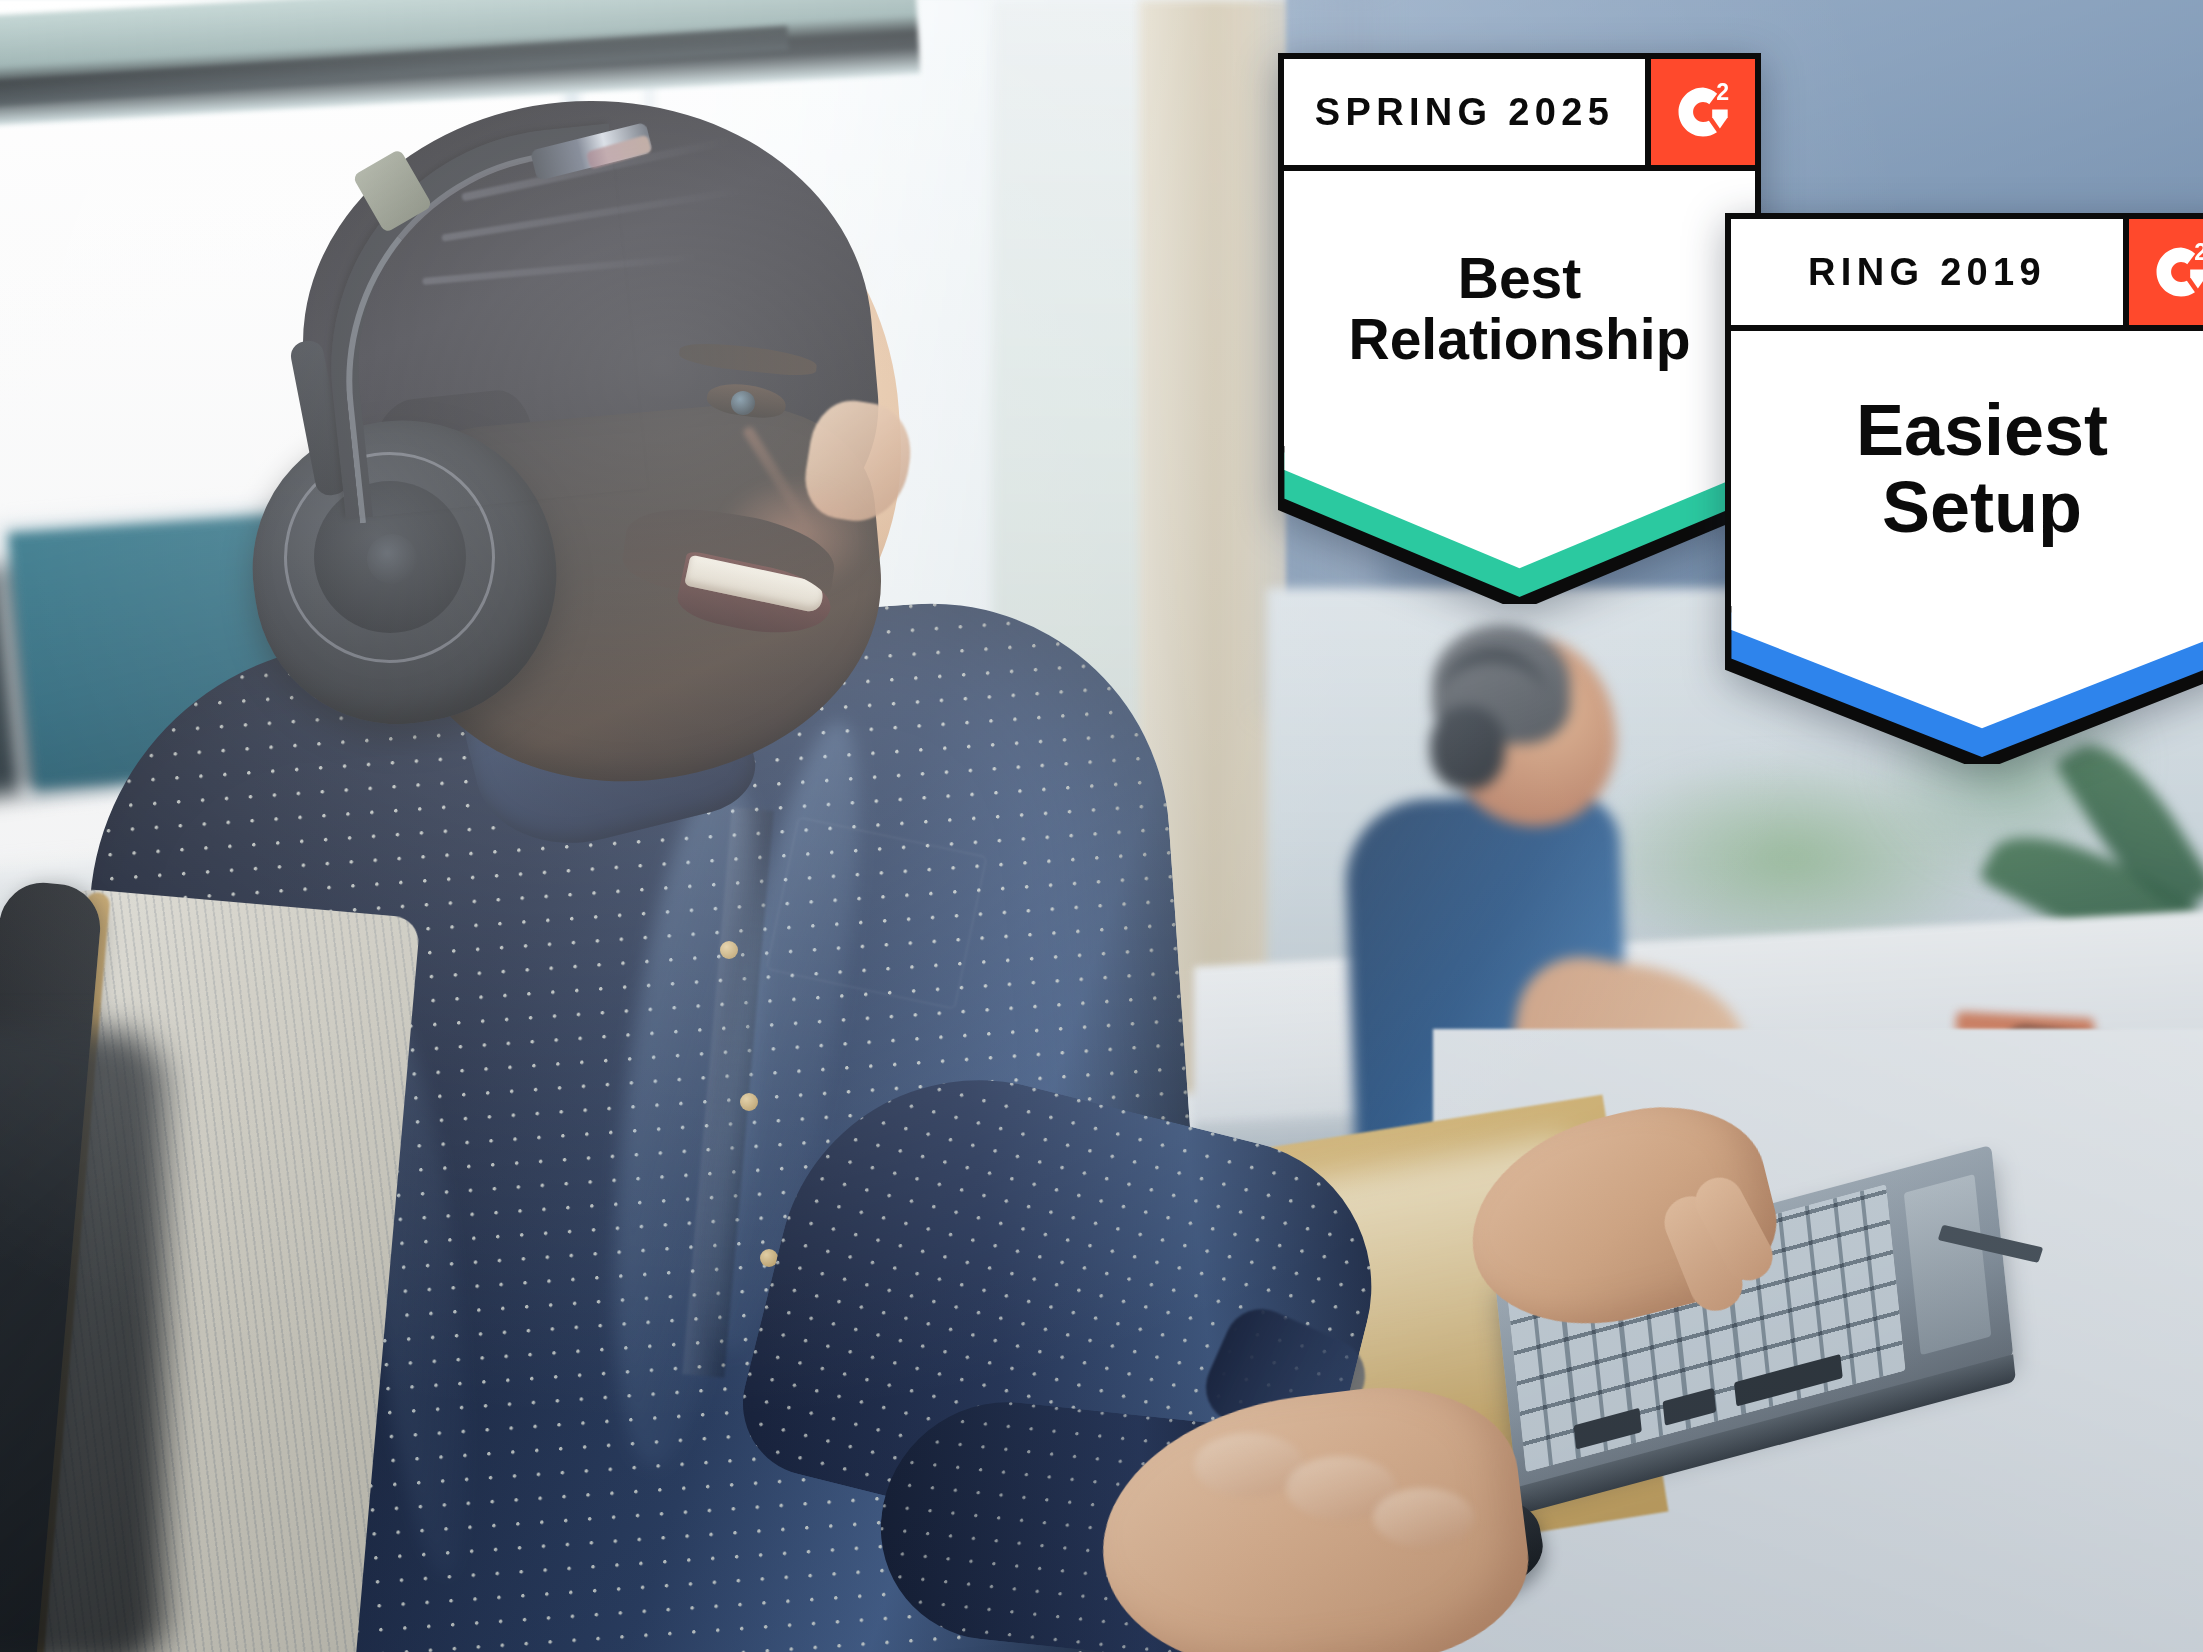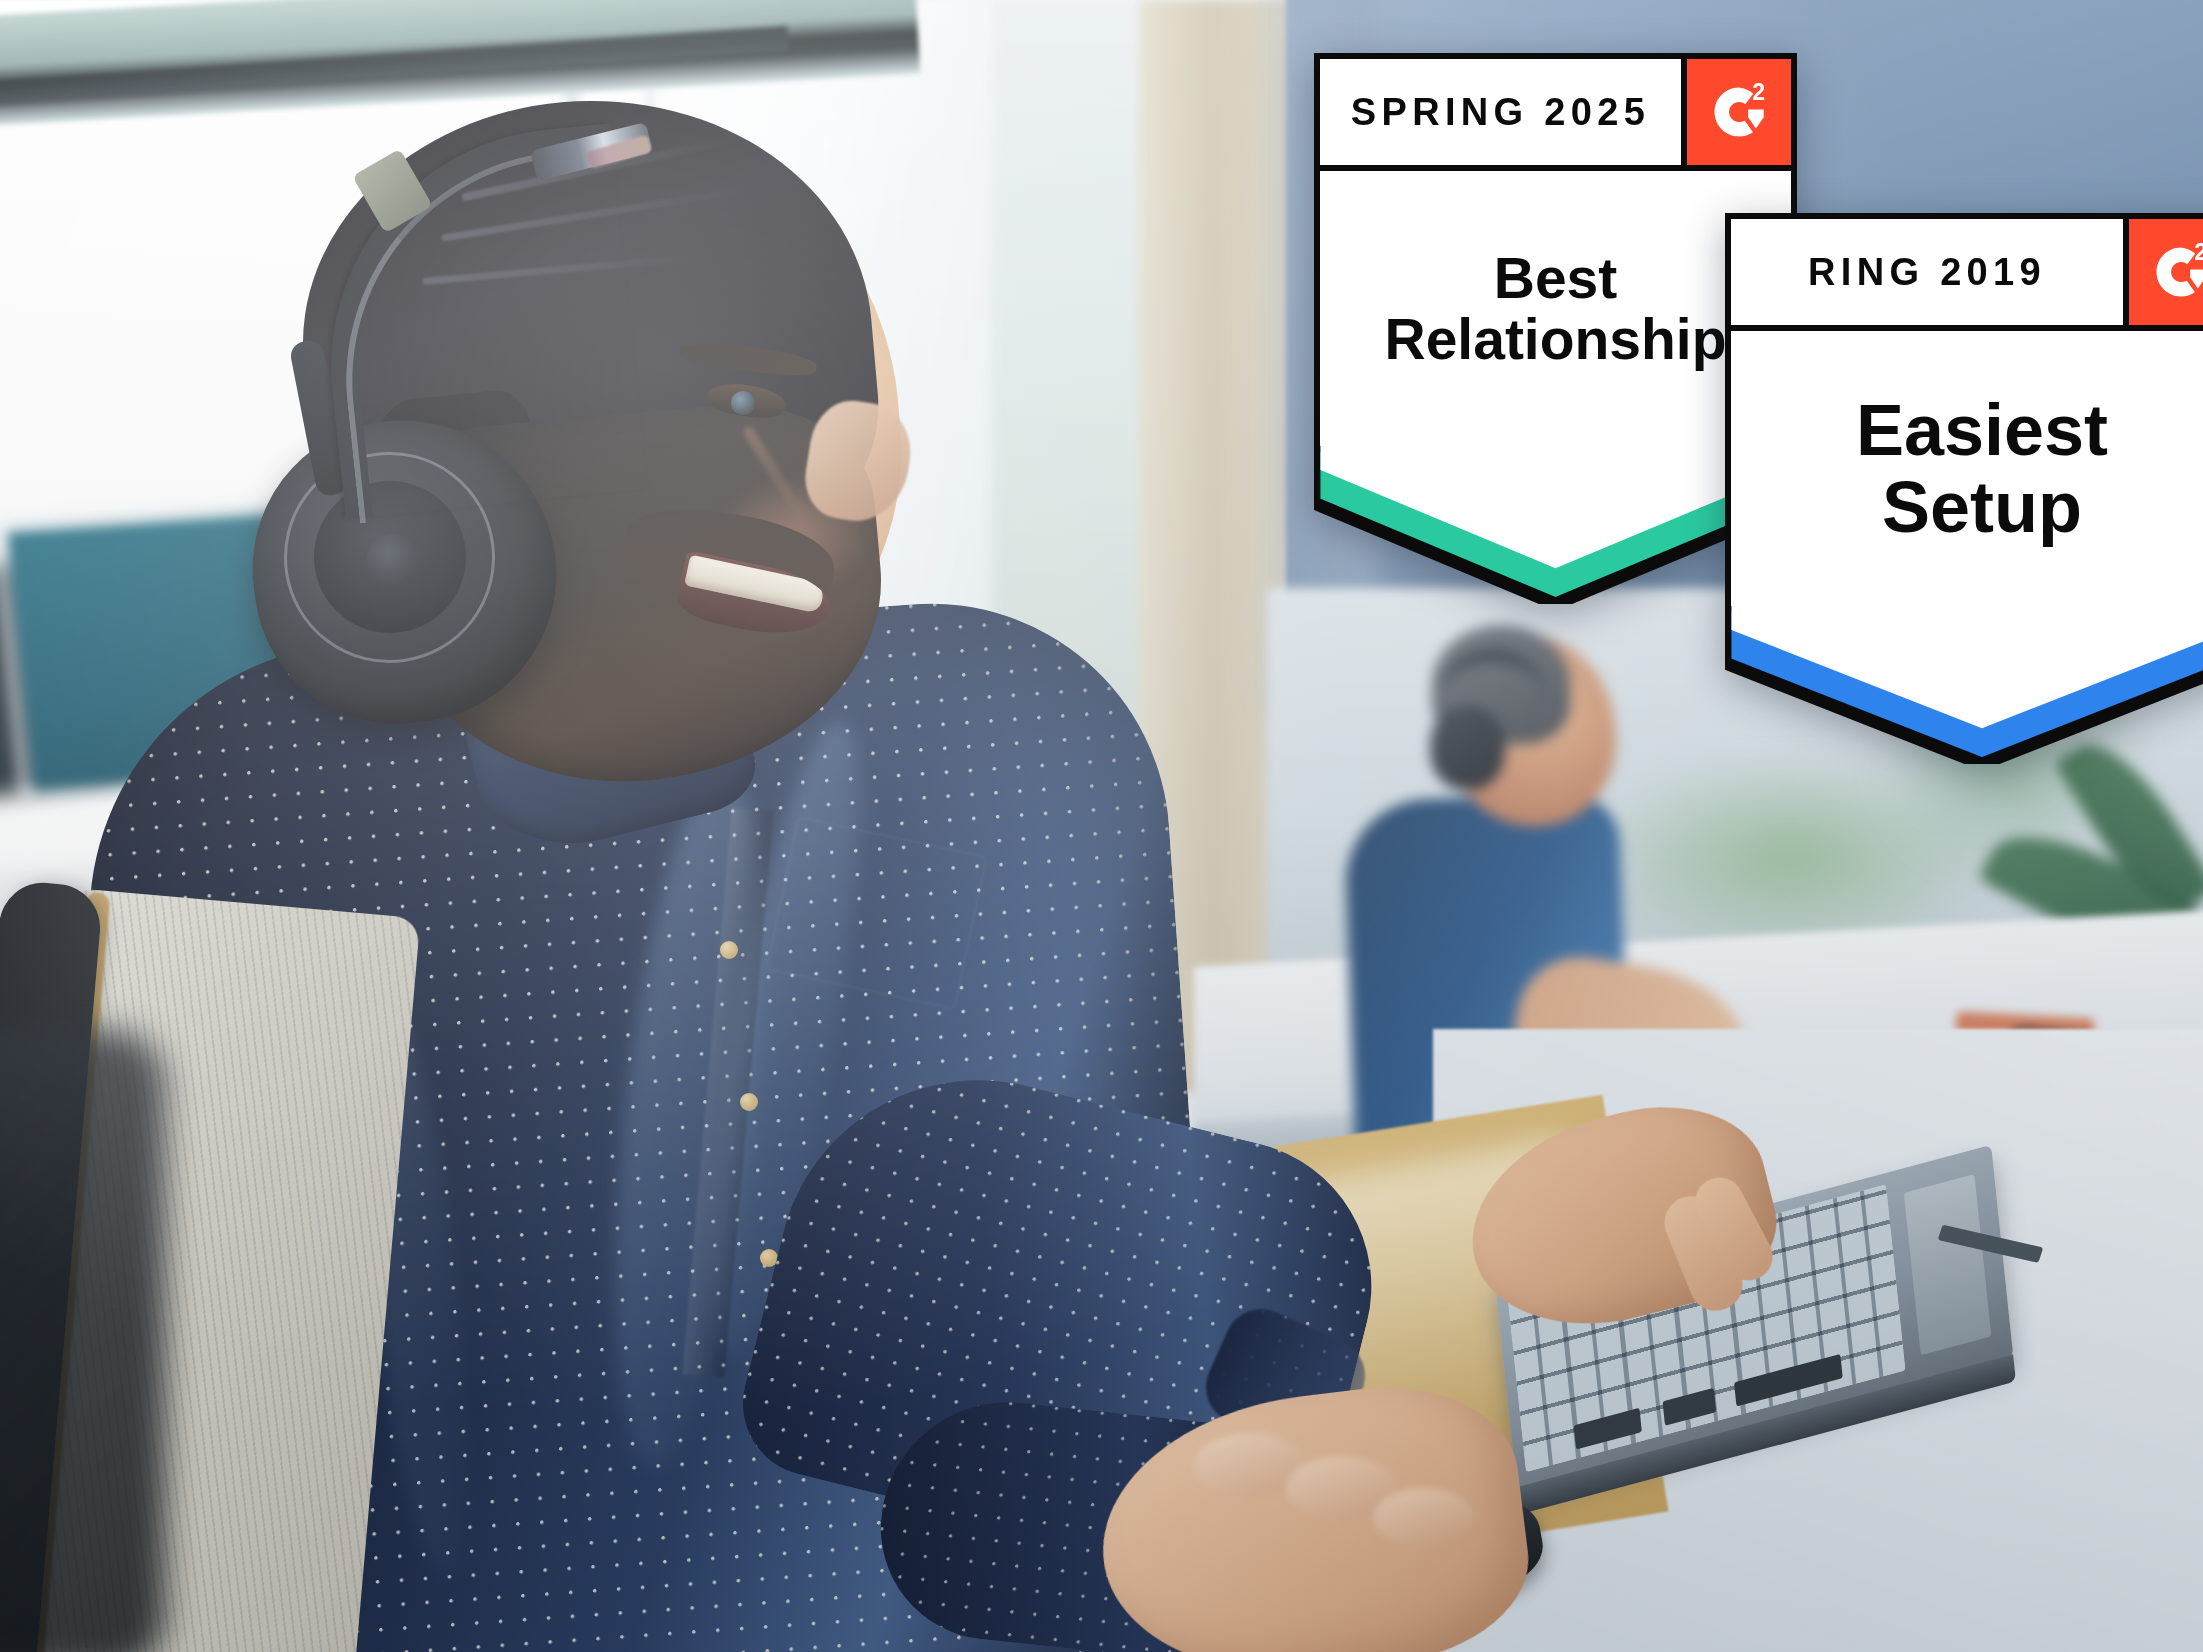--- a/index.html
+++ b/index.html
@@ -313,21 +313,21 @@
     border-left:6.4px solid #0b0b0b;}
 
   .badge-body{position:relative;border-left:6.4px solid #0b0b0b;border-right:6.4px solid #0b0b0b;
     background:#fff;display:flex;align-items:center;justify-content:flex-end;text-align:center;}
   .badge-body .title{font-weight:700;color:#0b0b0b;line-height:1.06;padding:0 20px;}
 
   .badge-tail{position:relative;width:100%;}
   .badge-tail svg{display:block;width:100%;height:100%;}
 
   
-  #badge-best-relationship{left:1314px;top:53px;width:483px;}
+  #badge-best-relationship{left:1278px;top:53px;width:483px;}
   #badge-best-relationship .badge-head{height:118px;}
   #badge-best-relationship .season span{font-size:38px;}
   #badge-best-relationship .g2{width:110px;}
   #badge-best-relationship .badge-body{height:275px;}
   #badge-best-relationship .badge-body .title{font-size:57px;}
   #badge-best-relationship .badge-tail{height:158px;}
 
   
   #badge-easiest-setup{left:1725px;top:213px;width:514px;}
   #badge-easiest-setup .badge-head{height:118px;}

